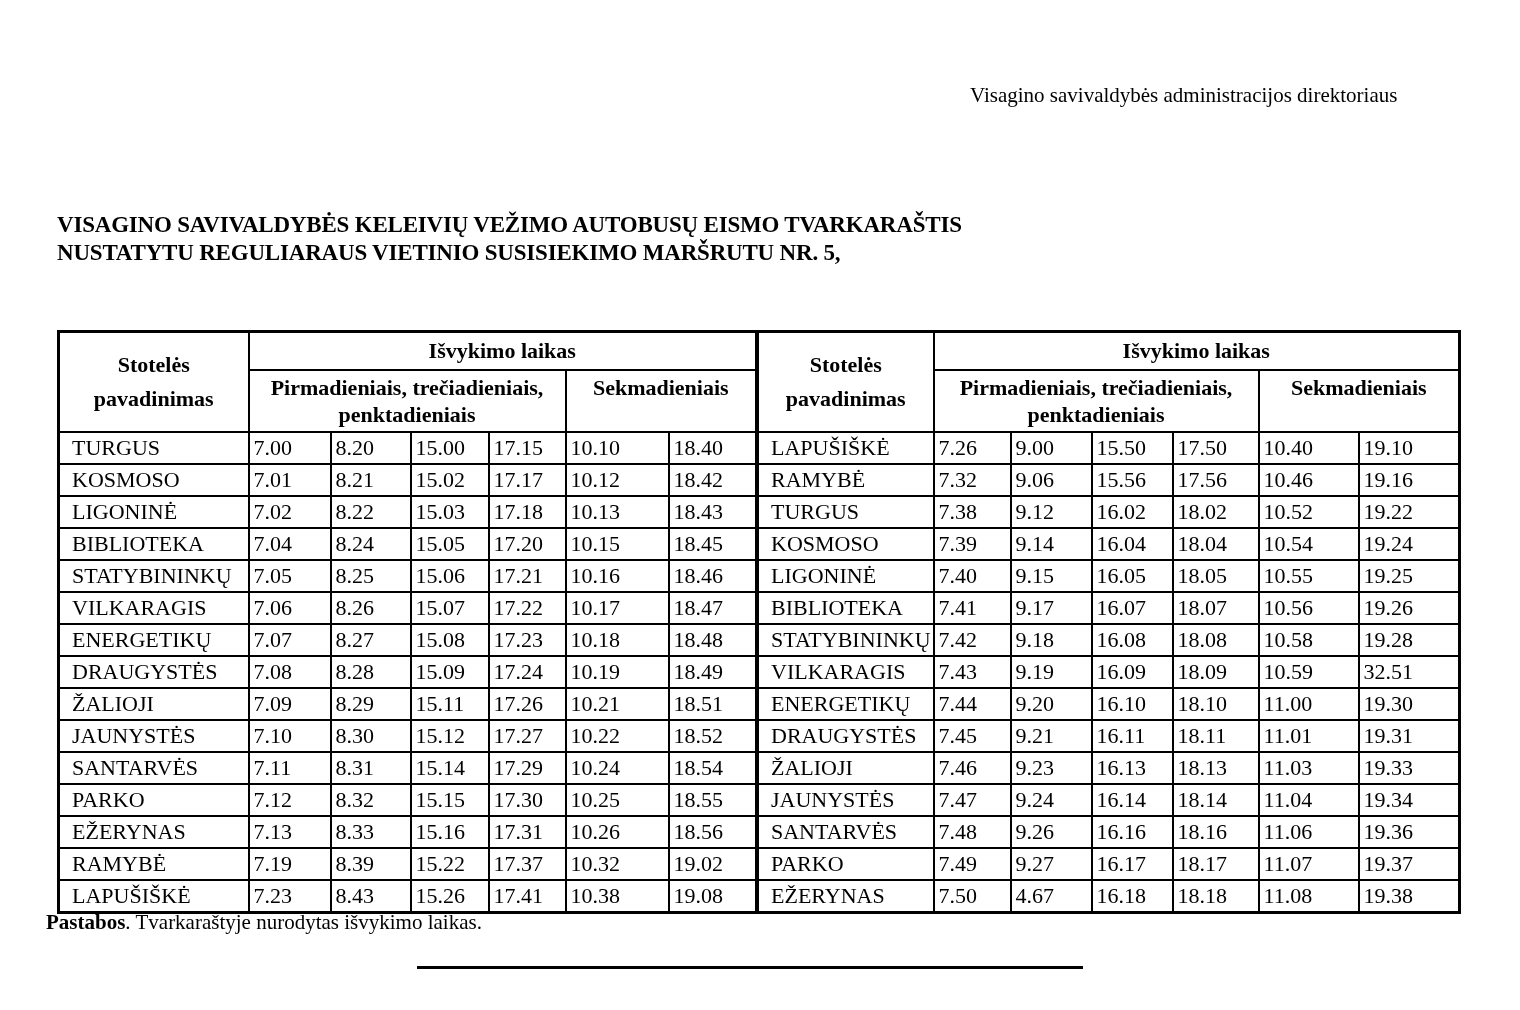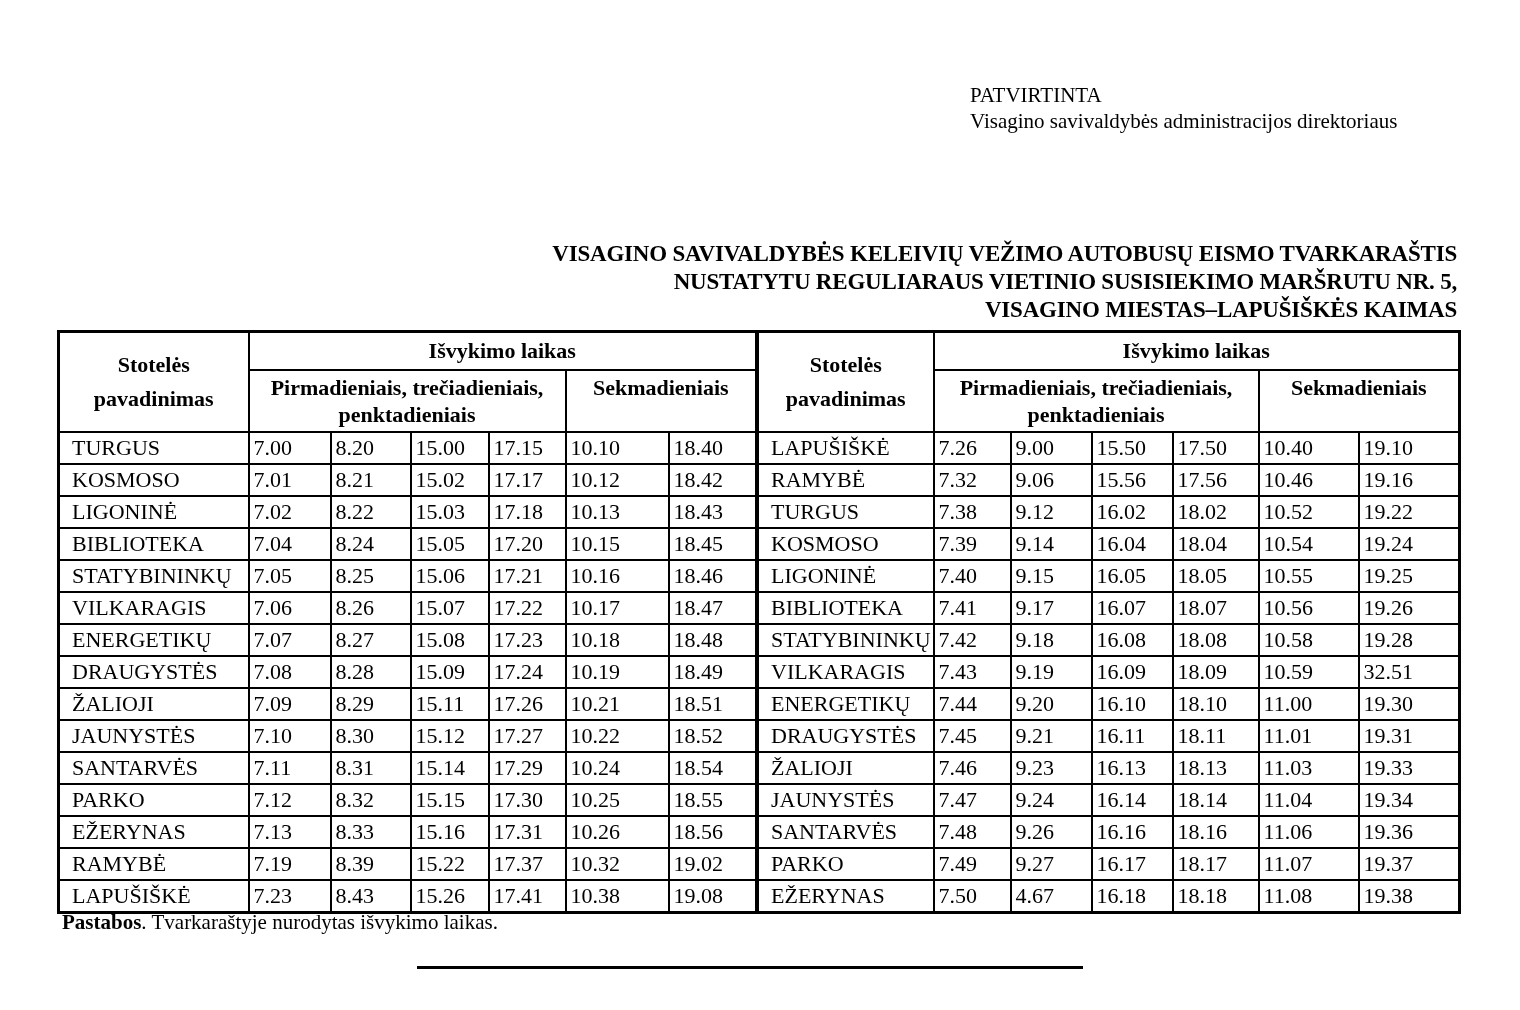--- a/index.html
+++ b/index.html
@@ -28,26 +28,25 @@
   .approval .gap {
     display: inline-block;
     width: 146px;
   }
   
   .doc-title {
     position: absolute;
     left: 57px;
     top: 211px;
     width: 1400px;
-    text-align: right;
+    text-align: left;
     font-weight: bold;
     font-size: 23px;
     line-height: 28px;
     letter-spacing: -0.2px;
-    margin-top: 29px;
   }
   
   .tables {
     position: absolute;
     left: 57px;
     top: 330px;
     display: flex;
     align-items: flex-start;
   }
   table.sched {
@@ -94,21 +93,21 @@
   }
   .sched td.stop {
     padding-left: 12px;
   }
   .sched td.time {
     padding-left: 4px;
   }
   
   .note {
     position: absolute;
-    left: 62px;
+    left: 46px;
     top: 910px;
     font-size: 21px;
   }
   .note .b {
     font-weight: bold;
   }
   
   .sign-line {
     position: absolute;
     left: 417px;
@@ -117,28 +116,26 @@
     height: 3px;
     background: #000;
   }
 </style>
 </head>
 <body>
 
 <div class="page">
 
   <div class="approval">
-    <div>PATVIRTINTA</div>
     <div>Visagino savivaldybės administracijos direktoriaus</div>
   </div>
 
   <div class="doc-title">
     <div>VISAGINO SAVIVALDYBĖS KELEIVIŲ VEŽIMO AUTOBUSŲ EISMO TVARKARAŠTIS</div>
     <div>NUSTATYTU REGULIARAUS VIETINIO SUSISIEKIMO MARŠRUTU NR. 5,</div>
-    <div>VISAGINO MIESTAS–LAPUŠIŠKĖS KAIMAS</div>
   </div>
 
   <div class="tables">
 
     <table class="sched">
       <colgroup>
         <col style="width:190px">
           <col style="width:82px">
           <col style="width:80px">
           <col style="width:78px">

